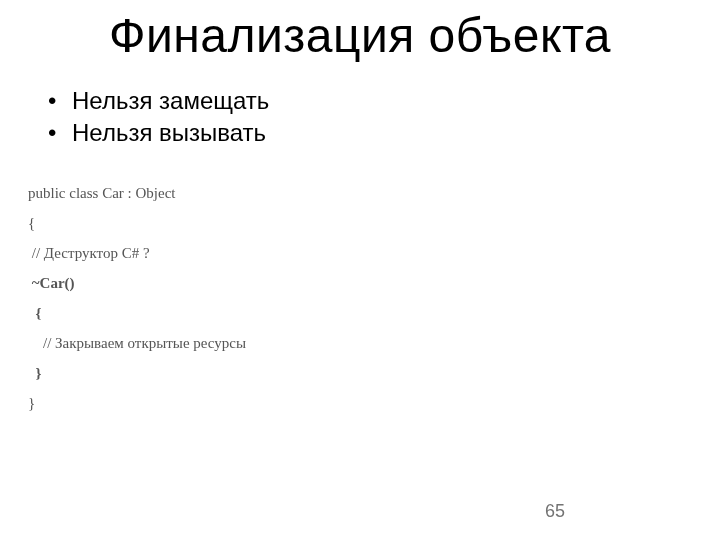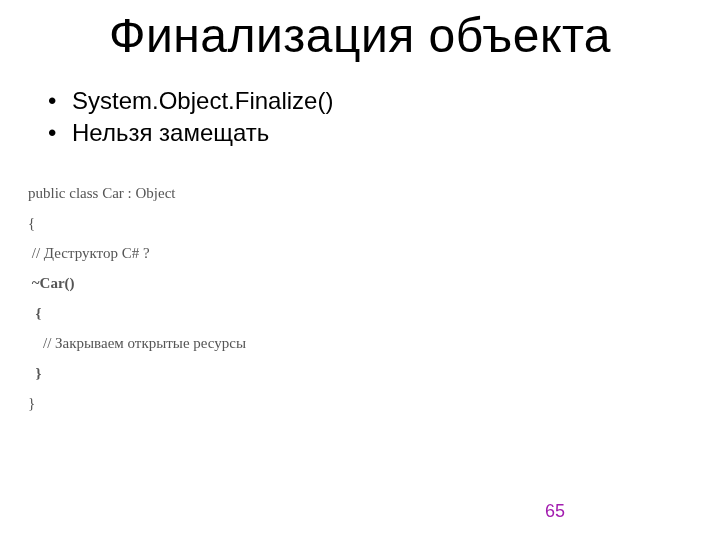--- a/index.html
+++ b/index.html
@@ -48,31 +48,31 @@
       white-space: pre;
     }
     .bold {
       font-weight: bold;
     }
     .page-number {
       position: absolute;
       bottom: 18px;
       right: 155px;
       font-size: 18px;
-      color: #a21caf;
+      color: #737373;
     }
   </style>
 </head>
 <body>
 
 <h1 class="slide-title">Финализация объекта</h1>
 
 <ul class="bullets">
-  <li>System.Object.Finalize()</li>
   <li>Нельзя замещать</li>
+  <li>Нельзя вызывать</li>
 </ul>
 
 <div class="code-block"><span>public class Car : Object</span>
 <span>{</span>
 <span> // Деструктор С# ?</span>
 <span class="bold"> ~Car()</span>
 <span class="bold">  {</span>
 <span>    // Закрываем открытые ресурсы</span>
 <span class="bold">  }</span>
 <span>}</span></div>

